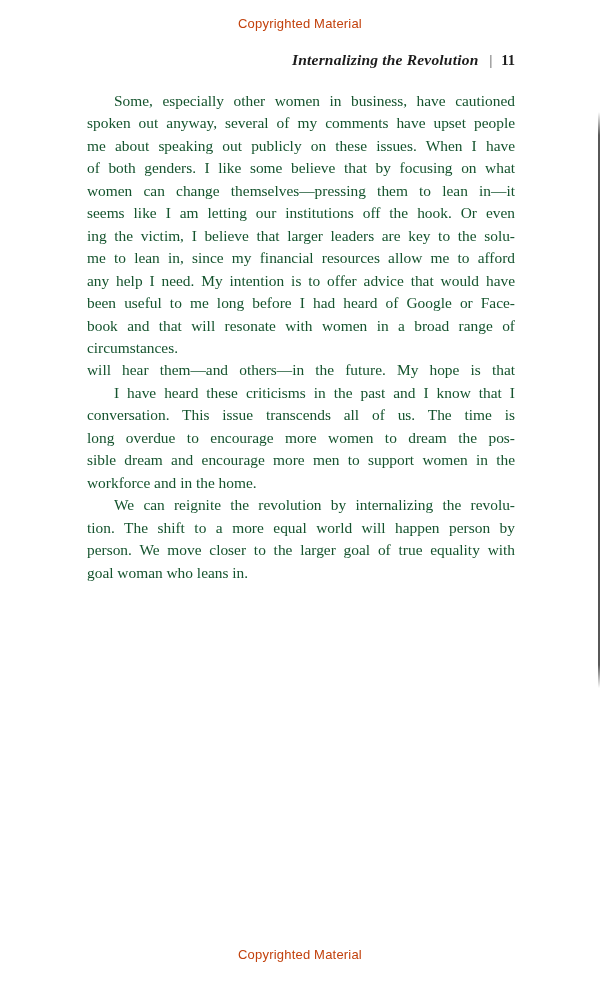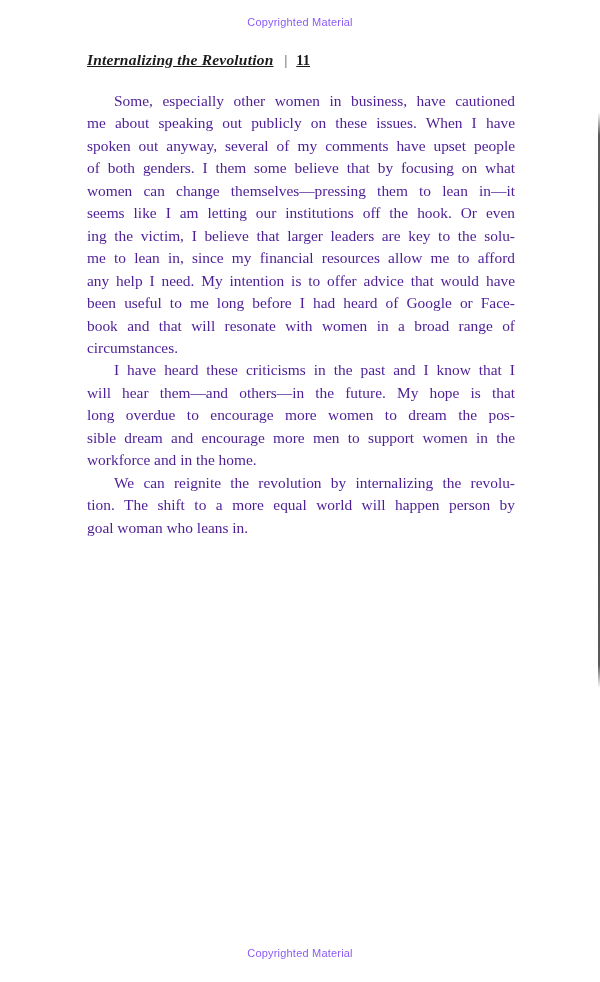--- a/index.html
+++ b/index.html
@@ -7,34 +7,33 @@
     width: 600px; height: 982px;
     background: #ffffff;
     position: relative;
     overflow: hidden;
     font-family: "Liberation Serif", serif;
   }
   .copyright {
     position: absolute; left: 0; width: 600px;
     text-align: center;
     font-family: "Liberation Sans", sans-serif;
-    font-size: 11px;
+    font-size: 13px;
     font-weight: 500;
-    color: #8b5cf6;
+    color: #c2410c;
     letter-spacing: 0.2px;
   }
   .copyright.top { top: 16px; }
   .copyright.bottom { top: 947px; }
 
   .running-header {
     position: absolute; top: 51px; left: 87px; width: 428px;
-    text-align: left;
+    text-align: right;
     color: #1c1c1c;
     white-space: nowrap;
-    text-decoration: underline;
   }
   .running-header .chapter {
     font-style: italic;
     font-weight: 600;
     font-size: 15.5px;
     letter-spacing: 0.2px;
   }
   .running-header .sep {
     display: inline-block;
     margin: 0 9px 0 11px;
@@ -44,21 +43,21 @@
   }
   .running-header .pageno {
     font-size: 14.5px;
     font-weight: 700;
   }
 
   .body-text {
     position: absolute; top: 90px; left: 87px; width: 428px;
     font-size: 15.4px;
     line-height: 22.45px;
-    color: #4c1d95;
+    color: #14532d;
   }
   .line {
     text-align: justify;
     text-align-last: justify;
     white-space: normal;
   }
   .line.first { text-indent: 27px; }
   .line.last { text-align-last: left; }
 
   .page-edge-shadow {
@@ -78,41 +77,43 @@
 
 <div class="copyright top">Copyrighted Material</div>
 
 <div class="running-header">
   <span class="chapter">Internalizing the Revolution</span><span class="sep">|</span><span class="pageno">11</span>
 </div>
 
 <div class="body-text" id="body-text">
     <div class="para">
       <div class="line first">Some, especially other women in business, have cautioned</div>
+      <div class="line">spoken out anyway, several of my comments have upset people</div>
       <div class="line">me about speaking out publicly on these issues. When I have</div>
-      <div class="line">spoken out anyway, several of my comments have upset people</div>
-      <div class="line">of both genders. I them some believe that by focusing on what</div>
+      <div class="line">of both genders. I like some believe that by focusing on what</div>
       <div class="line">women can change themselves—pressing them to lean in—it</div>
       <div class="line">seems like I am letting our institutions off the hook. Or even</div>
       <div class="line">ing the victim, I believe that larger leaders are key to the solu-</div>
       <div class="line">me to lean in, since my financial resources allow me to afford</div>
       <div class="line">any help I need. My intention is to offer advice that would have</div>
       <div class="line">been useful to me long before I had heard of Google or Face-</div>
       <div class="line">book and that will resonate with women in a broad range of</div>
       <div class="line last">circumstances.</div>
     </div>
     <div class="para">
+      <div class="line">will hear them—and others—in the future. My hope is that</div>
       <div class="line first">I have heard these criticisms in the past and I know that I</div>
-      <div class="line">will hear them—and others—in the future. My hope is that</div>
+      <div class="line">conversation. This issue transcends all of us. The time is</div>
       <div class="line">long overdue to encourage more women to dream the pos-</div>
       <div class="line">sible dream and encourage more men to support women in the</div>
       <div class="line last">workforce and in the home.</div>
     </div>
     <div class="para">
       <div class="line first">We can reignite the revolution by internalizing the revolu-</div>
       <div class="line">tion. The shift to a more equal world will happen person by</div>
+      <div class="line">person. We move closer to the larger goal of true equality with</div>
       <div class="line last">goal woman who leans in.</div>
     </div>
   </div>
 
 <div class="page-edge-shadow"></div>
 
 <div class="copyright bottom">Copyrighted Material</div>
 
 </body></html>

